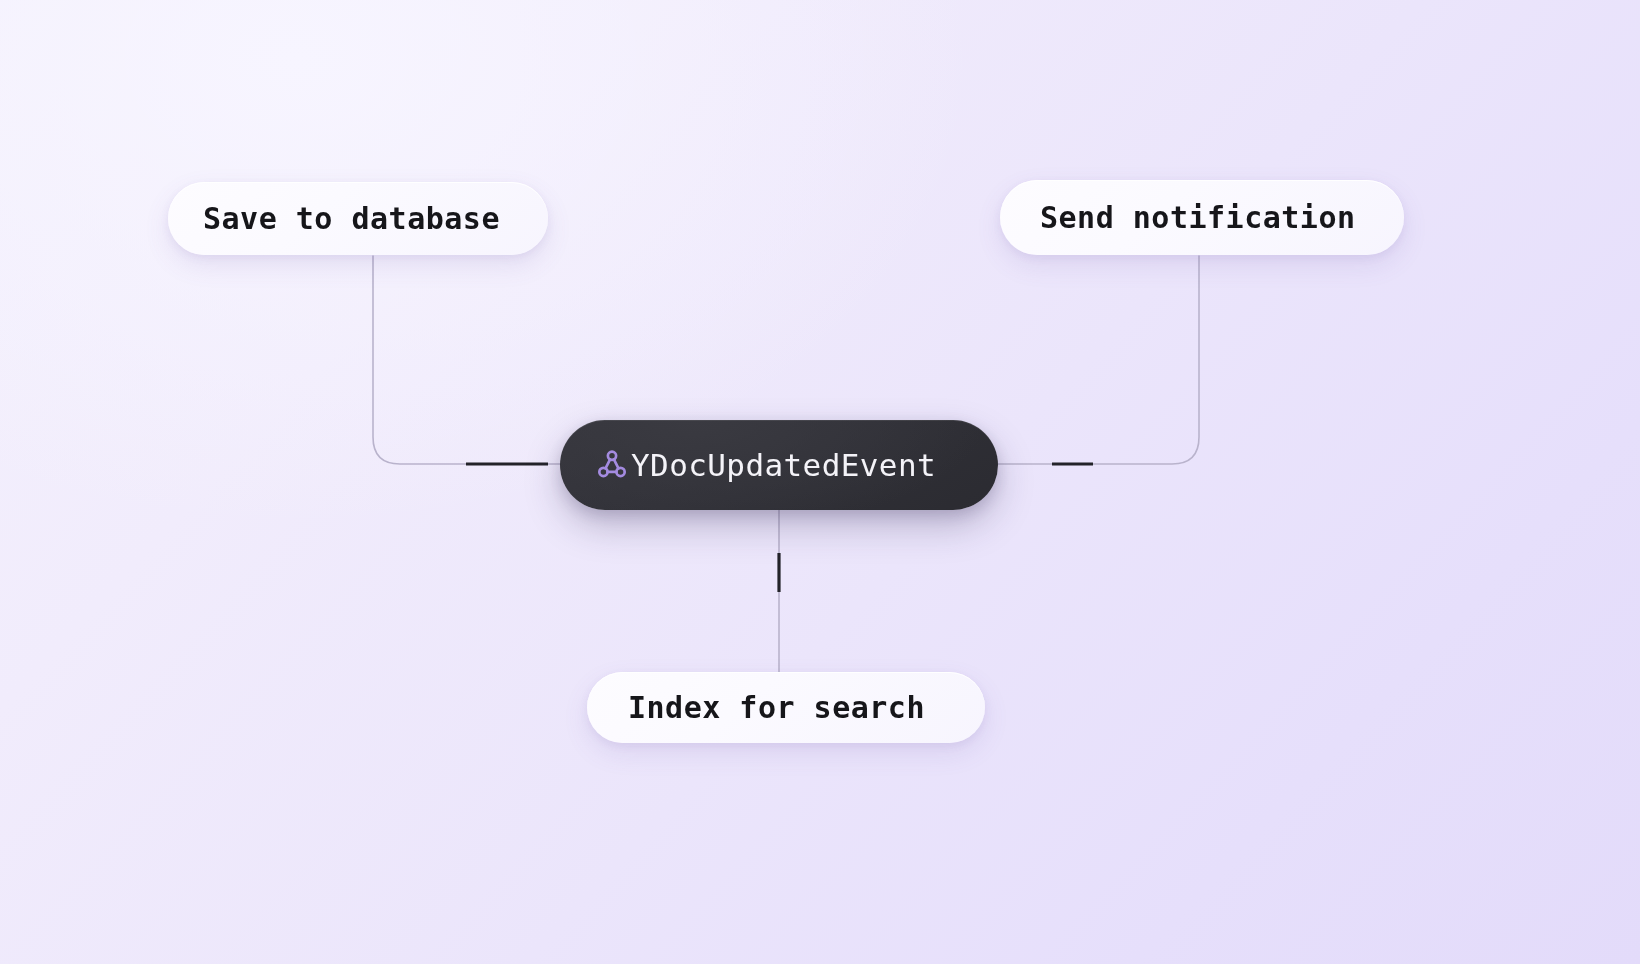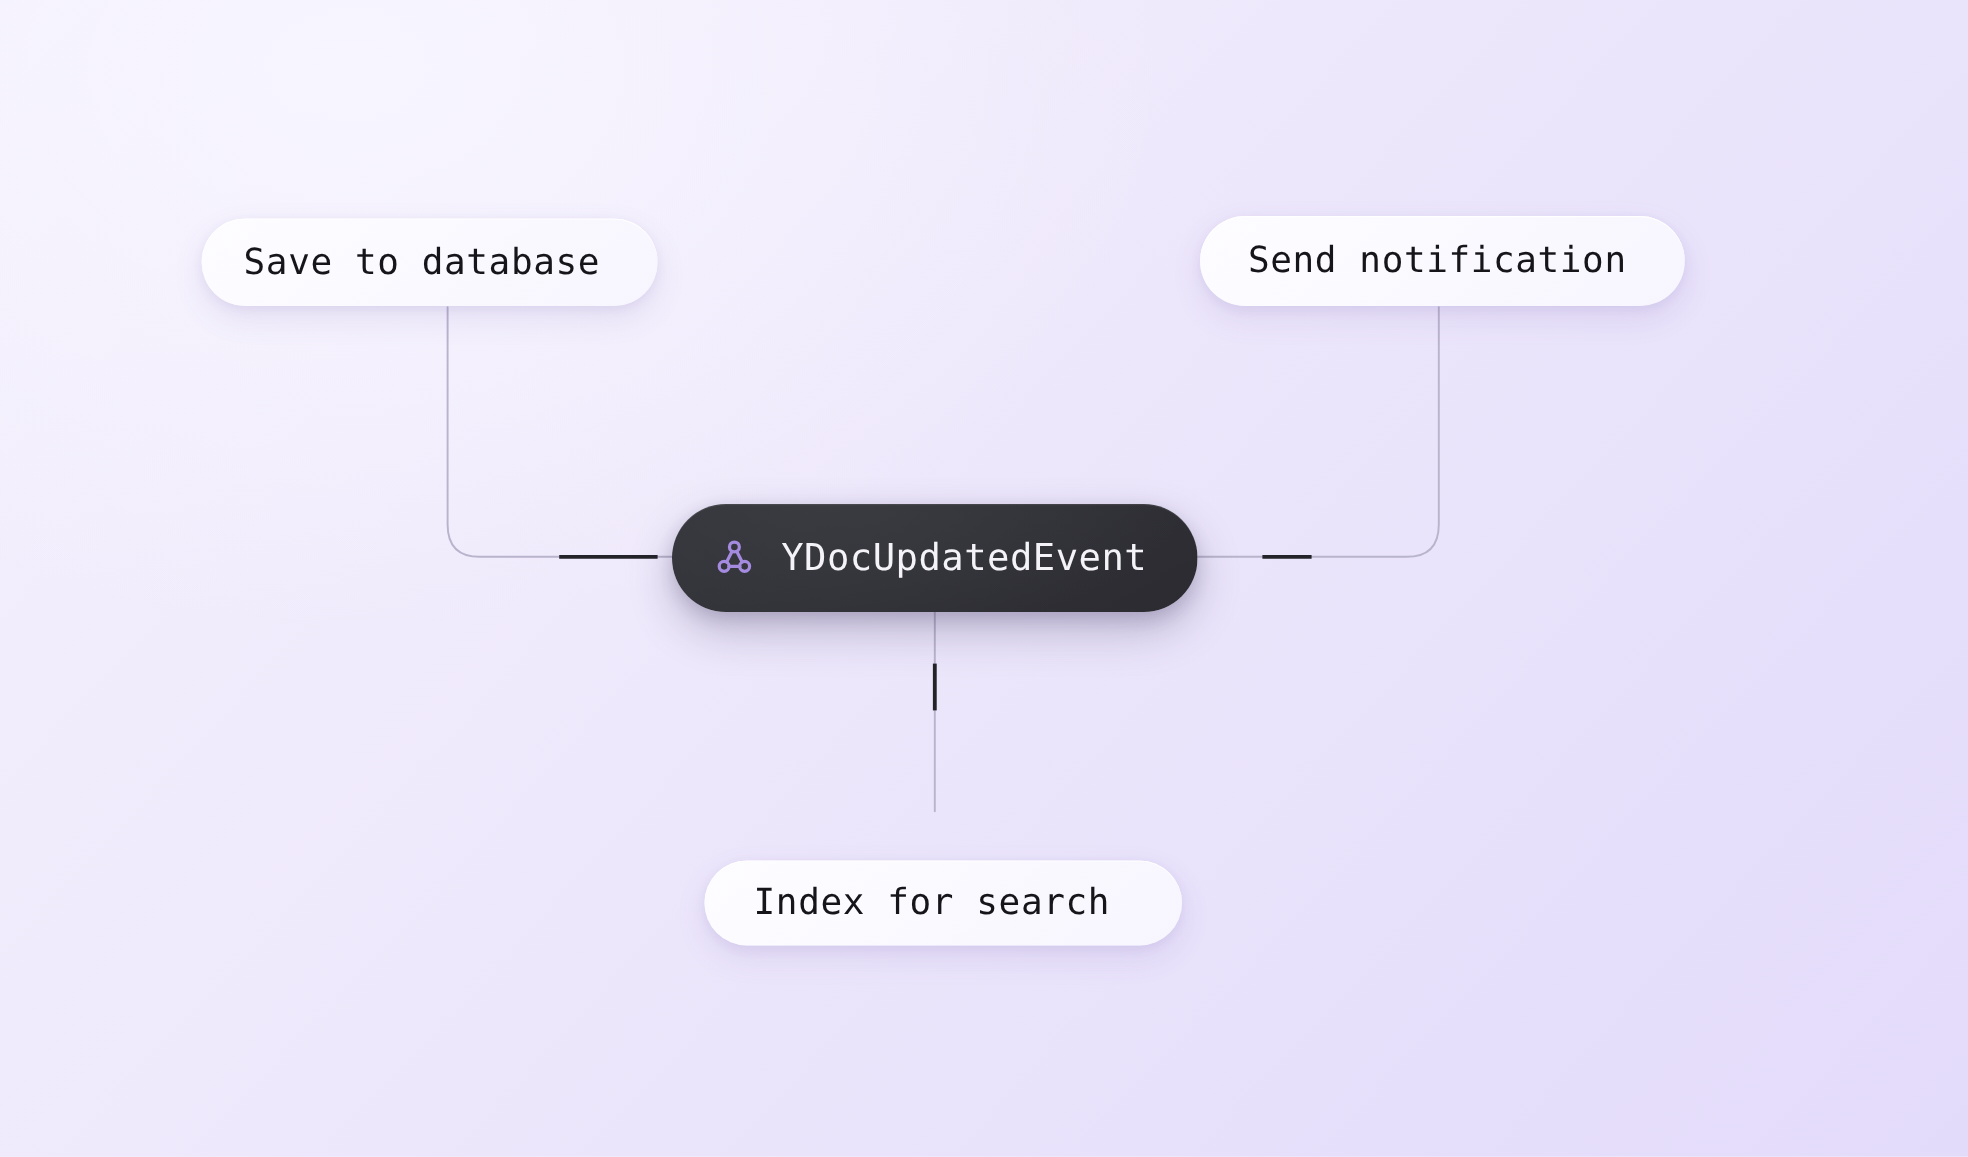--- a/index.html
+++ b/index.html
@@ -47,21 +47,21 @@
     box-shadow:
       0 10px 26px rgba(104, 80, 165, 0.12),
       0 3px 9px rgba(104, 80, 165, 0.08),
       0 1px 0 rgba(255,255,255,0.9) inset;
   }
 
   .pill-leaf .label {
     font-size: 30px;
     letter-spacing: 0.5px;
     color: #16161a;
-    font-weight: 400;
+    font-weight: 700;
   }
 
   #node-save {
     left: 168px;
     top: 182px;
     width: 380px;
     height: 73px;
     padding-left: 35px;
   }
 
@@ -73,31 +73,29 @@
     padding-left: 40px;
     text-align: right;
   }
 
   #node-index {
     left: 587px;
     top: 672px;
     width: 398px;
     height: 71px;
     padding-left: 41px;
-    margin-top: 45px;
   }
 
   
   #node-event {
     left: 560px;
     top: 420px;
     width: 438px;
     height: 90px;
     padding-left: 33px;
-    gap: 20px;
     background:
       radial-gradient(ellipse 420px 160px at 30% 0%, #3a3a41 0%, rgba(58,58,65,0) 70%),
       linear-gradient(150deg, #35353c 0%, #313138 42%, #2b2b31 100%);
     box-shadow:
       0 16px 36px rgba(47, 40, 80, 0.26),
       0 5px 14px rgba(47, 40, 80, 0.16),
       0 1px 0 rgba(255,255,255,0.08) inset;
   }
 
   #node-event .label {

